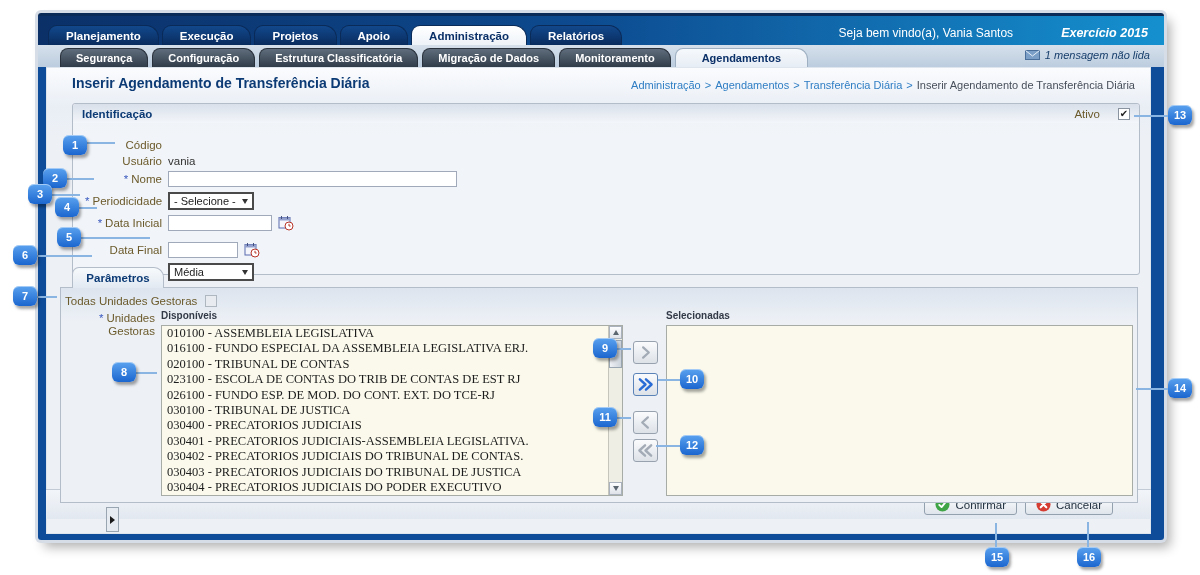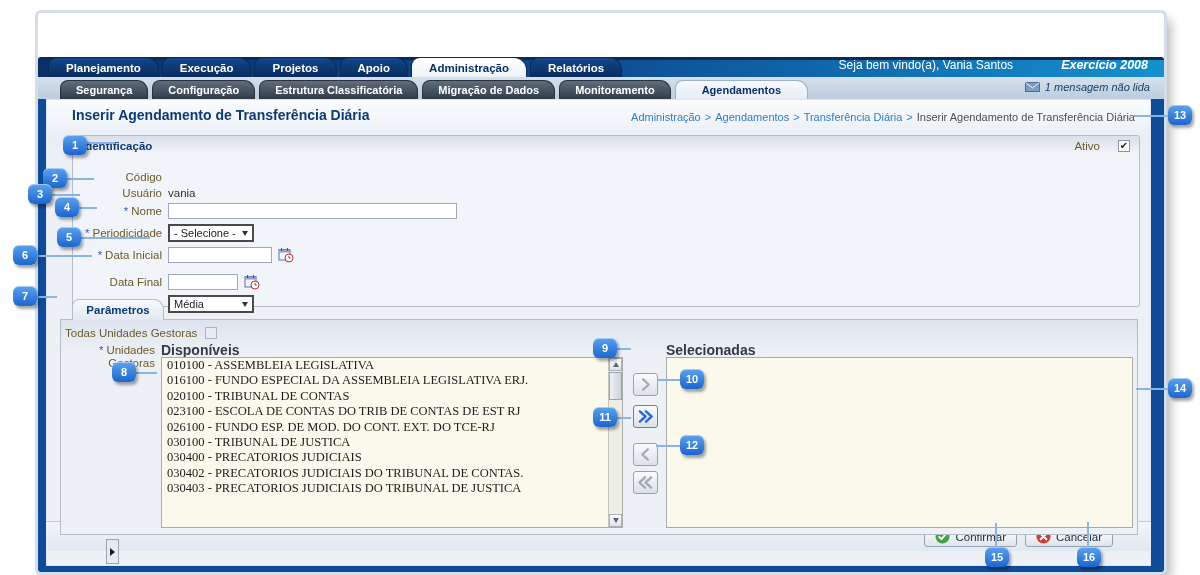--- a/index.html
+++ b/index.html
@@ -4,23 +4,23 @@
 <style>
   * { margin:0; padding:0; box-sizing:border-box; }
   body { background:#fff; font-family:"Liberation Sans", sans-serif; }
   .stage { position:relative; width:1200px; height:575px; background:#fff; overflow:hidden; }
 
   
   .window { position:absolute; left:38px; top:13px; width:1126px; border-radius:3px;
             box-shadow:0 0 0 3px #d7dde6, 6px 7px 12px rgba(0,0,0,.32); }
 
   
-  .menubar { position:relative; height:20px; border-radius:3px 3px 0 0;
+  .menubar { position:relative; height:32px; border-radius:3px 3px 0 0;
              background:linear-gradient(90deg,#0b3068 0%,#0d4a8f 48%,#1590cf 100%);
-             border-top:3px solid #0a2a57;margin-top:44px; }
+             border-top:3px solid #0a2a57; }
   .mtabs { position:absolute; left:10px; bottom:0; display:flex; gap:3px; }
   .mtab { padding:4px 17px 3px; font-size:11.5px; font-weight:bold; color:#fff;
           background:linear-gradient(#12488c,#092c5e); border-radius:9px 13px 0 0;
           border:1px solid #0a2a57; border-bottom:none; white-space:nowrap; cursor:pointer; }
   .mtab.active { background:linear-gradient(#ffffff,#eef3f9); color:#0b3068; }
   .menubar-right { position:absolute; right:16px; bottom:5px; display:flex; align-items:baseline; gap:48px; color:#fff; }
   .welcome { font-size:12px; }
   .exercise { font-size:12.5px; font-style:italic; font-weight:bold; }
 
   
@@ -84,21 +84,21 @@
   .params-tab { position:absolute; left:26px; top:200px; width:92px; height:21px; z-index:2;
                 background:linear-gradient(#f7fafc,#e2e9f2); border:1px solid #b3bcc9; border-bottom:none;
                 border-radius:7px 10px 0 0; font-size:11.5px; font-weight:bold; color:#0b3a74;
                 display:flex; align-items:center; justify-content:center; cursor:pointer; }
   .params-panel { position:absolute; left:14px; top:220px; width:1078px; height:216px; z-index:1;
                   border:1px solid #b3bcc9; background:linear-gradient(#dde4ee,#edf1f6 34px,#edf1f6); }
   .todas-row { position:absolute; left:4px; top:7px; display:flex; align-items:center; font-size:11.5px; }
   .todas-row .checkbox { margin-left:8px; background:#e8ecf1; border-color:#aeb6c0; }
   .ug-label { position:absolute; left:0; top:24px; width:94px; text-align:right; font-size:11.5px;
               color:#6b5a2b; line-height:13px; }
-  .lb-header { position:absolute; top:22px; font-size:14px; font-weight:bold; color:#333a47; }
+  .lb-header { position:absolute; top:22px; font-size:10px; font-weight:bold; color:#333a47; }
   .lb-header.disp { left:100px; }
   .lb-header.sel { left:605px; }
   .listbox { position:absolute; top:37px; height:171px; background:#faf9ec; border:1px solid #a8aca6; overflow:hidden; }
   .listbox.disp { left:100px; width:462px; }
   .listbox.sel { left:605px; width:467px; }
   .litem { font-family:"Liberation Serif", serif; font-size:12.5px; color:#1c1c1c; line-height:15.4px;
            padding:0 18px 0 5px; white-space:nowrap; cursor:default; }
   .vscroll { position:absolute; right:0; top:0; bottom:0; width:14px; background:#efeee4; border-left:1px solid #c5c5bb; }
   .sb-btn { position:absolute; left:0; width:13px; height:13px; background:linear-gradient(#fcfdfe,#dfe3e9);
             border:1px solid #aab3bd; display:flex; align-items:center; justify-content:center; cursor:pointer; }
@@ -149,21 +149,21 @@
       <div class="mtabs">
         <div class="mtab">Planejamento</div>
         <div class="mtab">Execução</div>
         <div class="mtab">Projetos</div>
         <div class="mtab">Apoio</div>
         <div class="mtab active">Administração</div>
         <div class="mtab">Relatórios</div>
       </div>
       <div class="menubar-right">
         <span class="welcome">Seja bem vindo(a), Vania Santos</span>
-        <span class="exercise">Exercício 2008</span>
+        <span class="exercise">Exercício 2015</span>
       </div>
     </div>
 
     <div class="subbar">
       <div class="stabs">
         <div class="stab">Segurança</div>
         <div class="stab">Configuração</div>
         <div class="stab">Estrutura Classificatória</div>
         <div class="stab">Migração de Dados</div>
         <div class="stab">Monitoramento</div>
@@ -279,22 +279,24 @@
 
           <div class="lb-header disp">Disponíveis</div>
           <div class="listbox disp">
             <div class="litem">010100 - ASSEMBLEIA LEGISLATIVA</div>
             <div class="litem">016100 - FUNDO ESPECIAL DA ASSEMBLEIA LEGISLATIVA ERJ.</div>
             <div class="litem">020100 - TRIBUNAL DE CONTAS</div>
             <div class="litem">023100 - ESCOLA DE CONTAS DO TRIB DE CONTAS DE EST RJ</div>
             <div class="litem">026100 - FUNDO ESP. DE MOD. DO CONT. EXT. DO TCE-RJ</div>
             <div class="litem">030100 - TRIBUNAL DE JUSTICA</div>
             <div class="litem">030400 - PRECATORIOS JUDICIAIS</div>
+            <div class="litem">030401 - PRECATORIOS JUDICIAIS-ASSEMBLEIA LEGISLATIVA.</div>
             <div class="litem">030402 - PRECATORIOS JUDICIAIS DO TRIBUNAL DE CONTAS.</div>
             <div class="litem">030403 - PRECATORIOS JUDICIAIS DO TRIBUNAL DE JUSTICA</div>
+            <div class="litem">030404 - PRECATORIOS JUDICIAIS DO PODER EXECUTIVO</div>
             <div class="vscroll">
               <div class="sb-btn sb-up">
                   <span class="tri-up"></span>
                 </div>
               <div class="sb-thumb"></div>
               <div class="sb-btn sb-down">
                   <span class="tri-down"></span>
                 </div>
             </div>
           </div>

